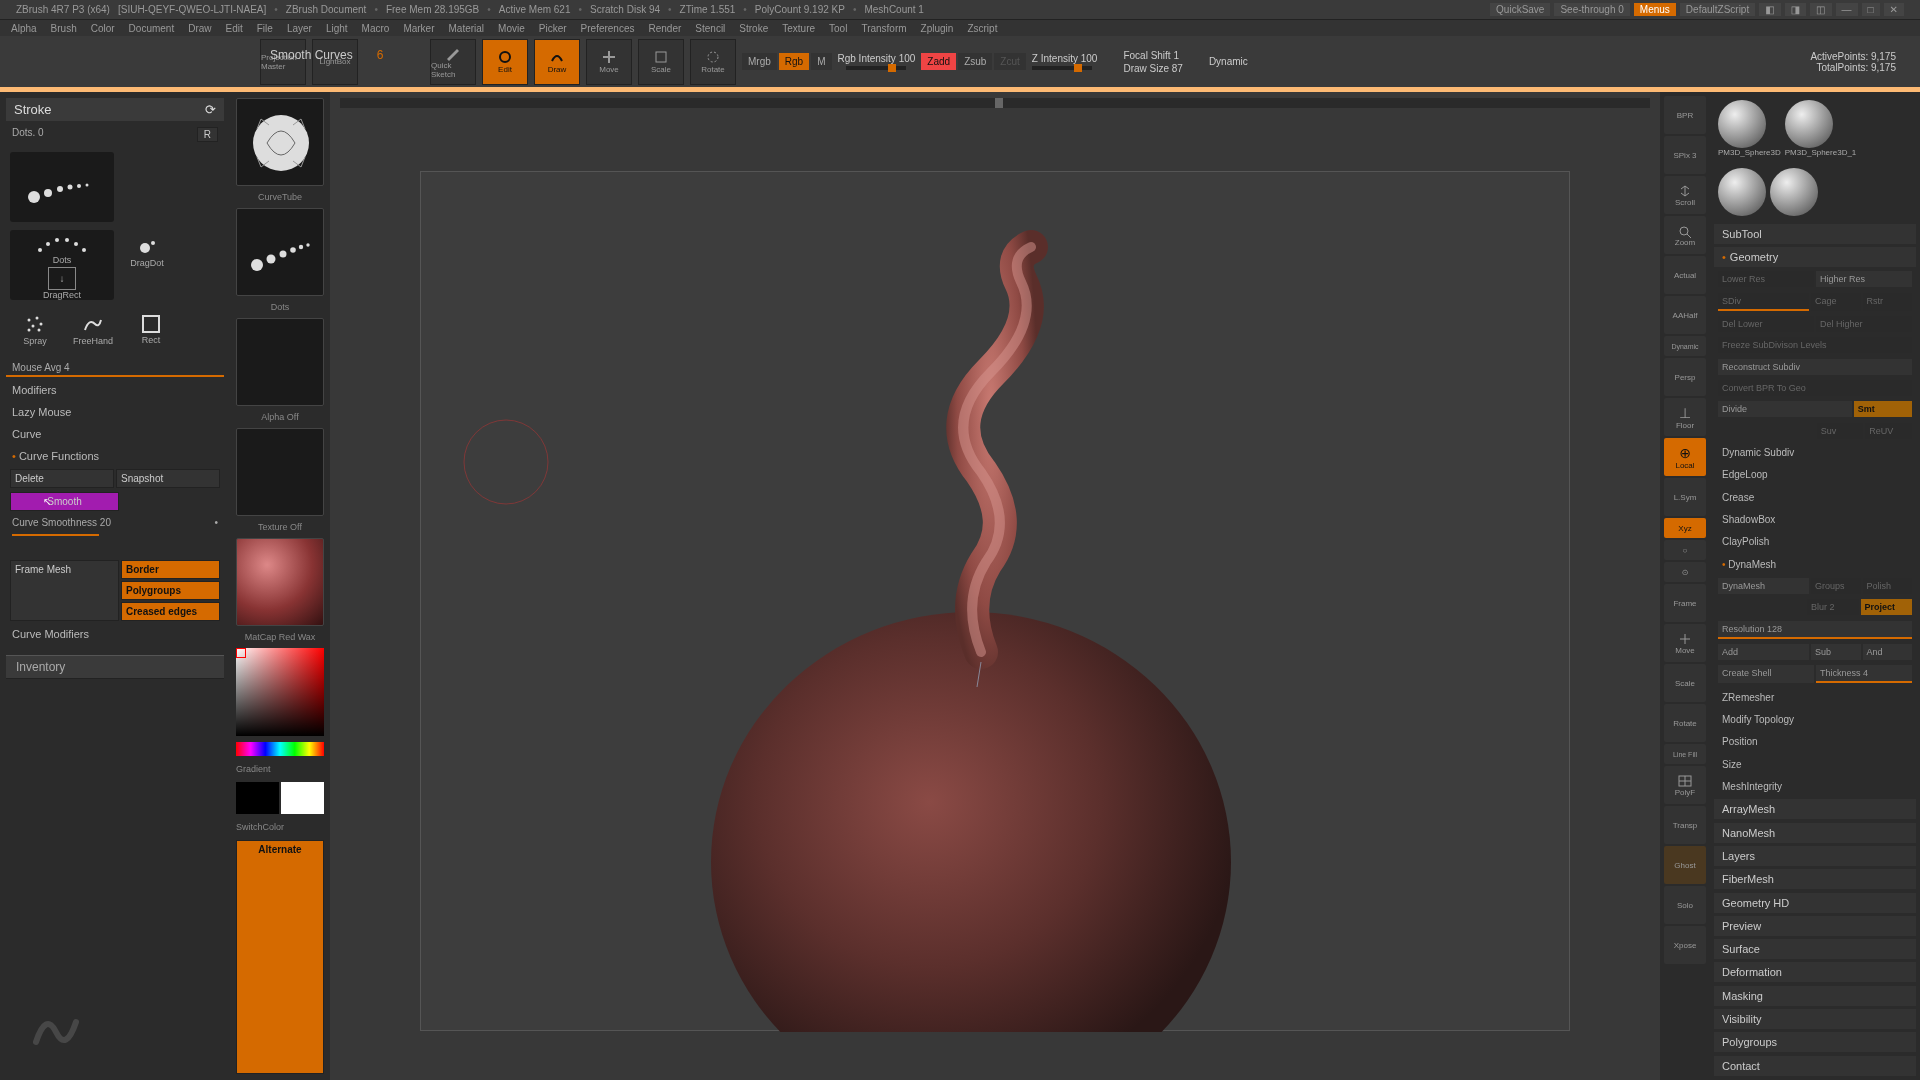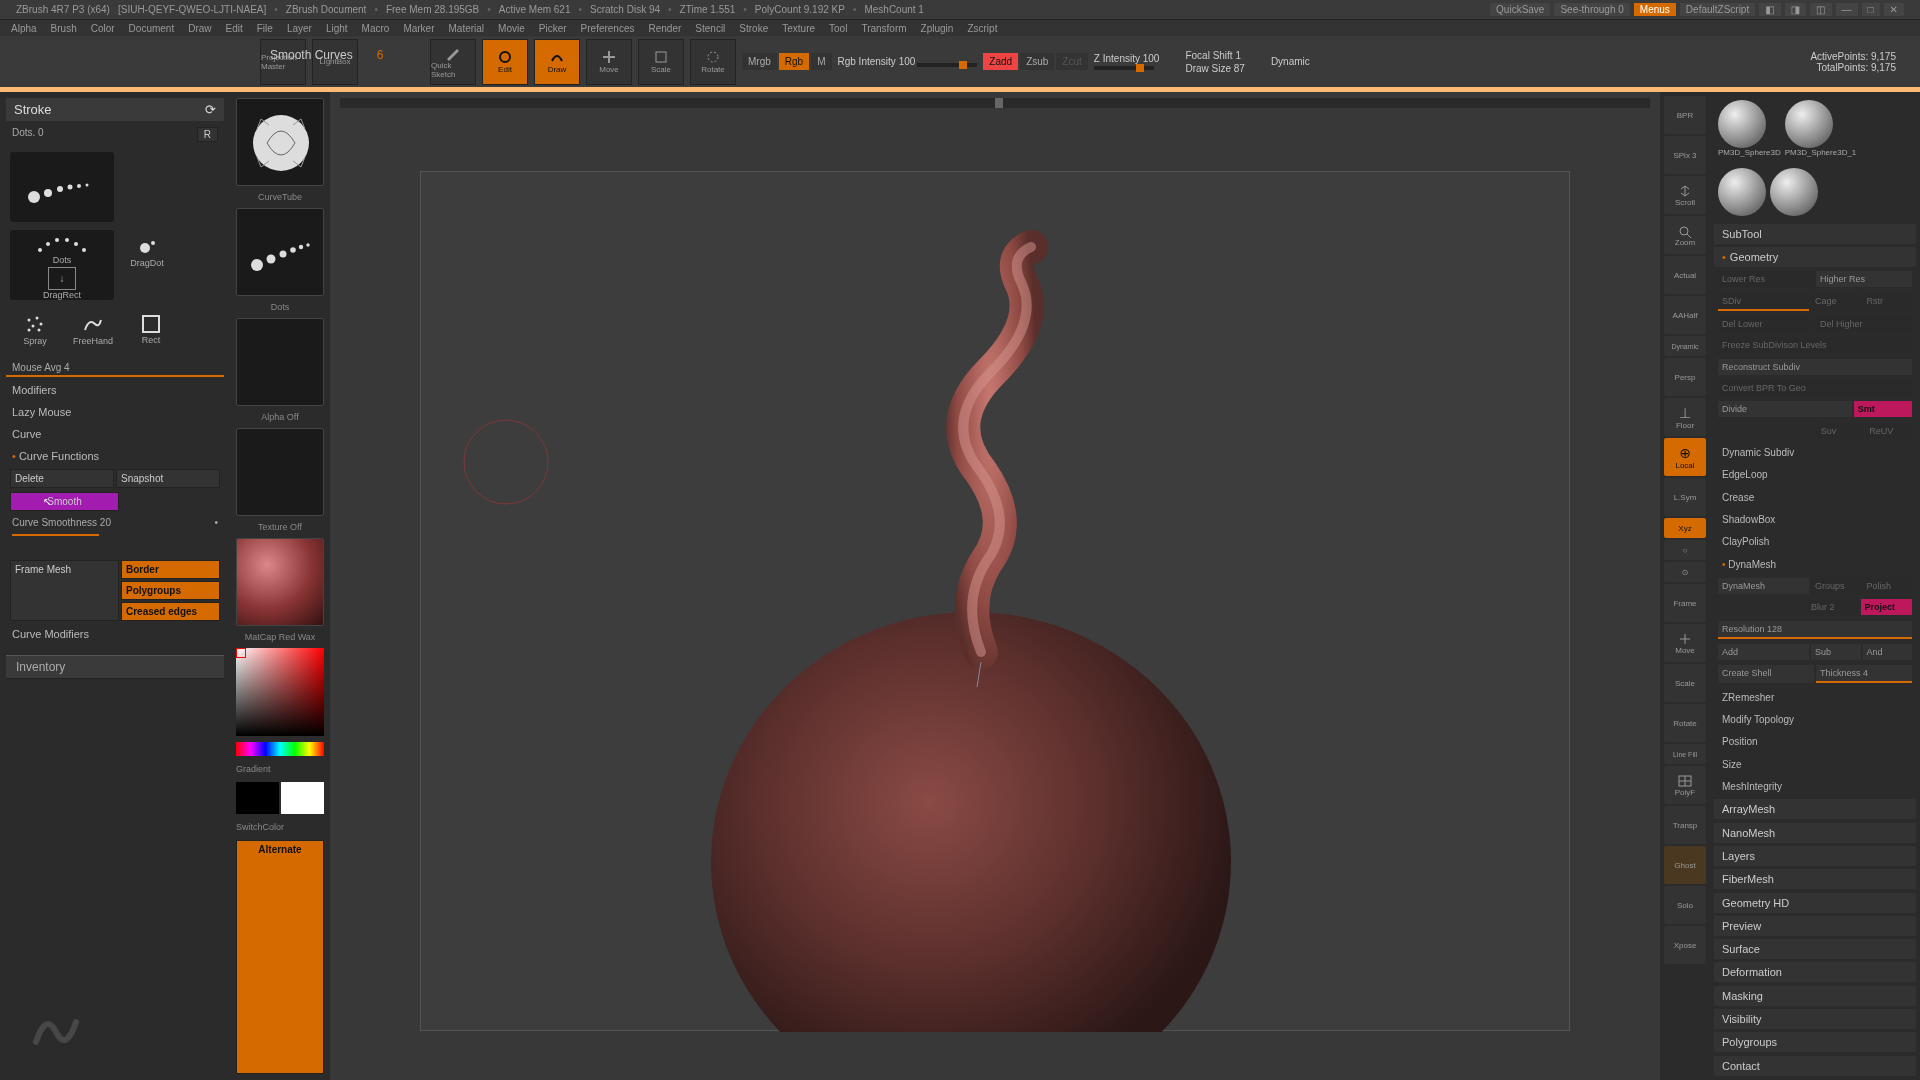--- a/index.html
+++ b/index.html
@@ -44,21 +44,21 @@
 .side-btn.orange { background:#d56a00; color:#111; }
 .panel-right { width:210px; background:#2b2b2b; padding:4px; display:flex; flex-direction:column; gap:1px; overflow-y:auto;justify-content:space-between; }
 .tool-thumb-row { display:flex; gap:4px; padding:4px; flex-wrap:wrap; }
 .tool-sphere { width:48px; height:48px; background:radial-gradient(circle at 35% 30%,#eee,#888 60%,#444); border-radius:50%; }
 .r-hdr { padding:4px 8px; background:#333; font-size:11px; color:#ccc; }
 .r-sub { padding:4px 8px; font-size:10px; color:#bbb; }
 .r-sub.active::before { content:"• "; color:#d56a00; }
 .r-row { display:flex; gap:2px; padding:1px 4px; }
 .r-btn { flex:1; padding:3px 4px; background:#333; font-size:9px; color:#999; }
 .r-btn.dim { background:#2a2a2a; color:#666; }
-.r-btn.orange { background:#be185d; color:#111; font-weight:bold; }
+.r-btn.orange { background:#a16207; color:#111; font-weight:bold; }
 .r-btn.border-orange { border-bottom:2px solid #d56a00; }
 .tb-btn { width:46px; height:46px; background:#333; display:flex; flex-direction:column; align-items:center; justify-content:center; font-size:8px; color:#999; border:1px solid #222; }
 .tb-btn.orange { background:#d56a00; color:#111; }
 .tb-group { display:flex; align-items:center; gap:2px; }
 .tb-label { font-size:10px; color:#ccc; }
 .tb-field { padding:3px 6px; background:#333; font-size:10px; }
 .slider-track { width:60px; height:4px; background:#222; position:relative; }
 .slider-track::after { content:""; position:absolute; width:8px; height:8px; background:#d56a00; top:-2px; left:70%; }
 .dots-svg { fill:#ddd; }
 </style>
@@ -170,21 +170,21 @@
       <svg width="16" height="16">
         <circle cx="8" cy="8" r="5" fill="none" stroke="#999" stroke-dasharray="2"></circle>
       </svg>
       <span>Rotate</span>
     </div>
   <div class="tb-group">
     <span class="tb-field">Mrgb</span>
     <span class="tb-field" style="background:#d56a00;color:#111">Rgb</span>
     <span class="tb-field">M</span>
   </div>
-  <div class="tb-group" style="flex-direction:row;align-items:flex-end">
+  <div class="tb-group" style="flex-direction:column;align-items:center">
     <span class="tb-label">Rgb Intensity 100</span>
     <div class="slider-track"></div>
   </div>
   <div class="tb-group">
     <span class="tb-field" style="background:#ef4444;color:#111">Zadd</span>
     <span class="tb-field">Zsub</span>
     <span class="tb-field" style="color:#555">Zcut</span>
   </div>
   <div class="tb-group" style="flex-direction:column;align-items:flex-start">
     <span class="tb-label">Z Intensity 100</span>

